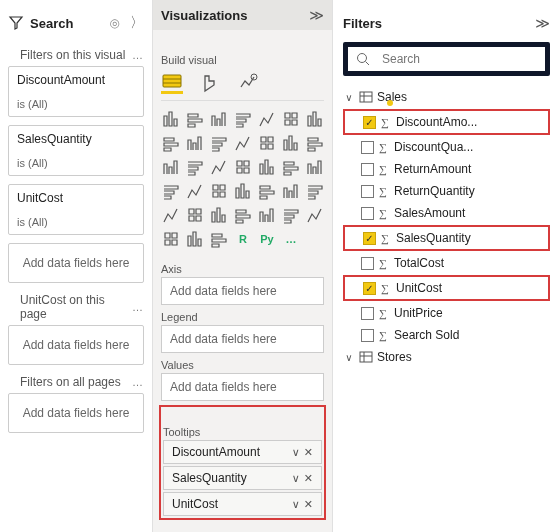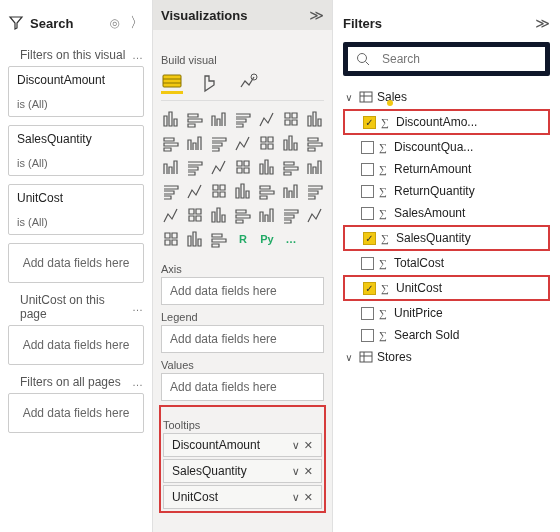--- a/index.html
+++ b/index.html
@@ -327,21 +327,21 @@
   <div class="well-label">Axis</div>
   <div class="well">Add data fields here</div>
 
   <div class="well-label">Legend</div>
   <div class="well">Add data fields here</div>
 
   <div class="well-label">Values</div>
   <div class="well">Add data fields here</div>
 
   <div class="box-highlight">
-    <div class="well-label" style="margin-top:10px">Tooltips</div>
+    <div class="well-label" style="margin-top:17px">Tooltips</div>
     <div id="tooltip-items">
         <div class="well-item">
           <span class="label">DiscountAmount</span>
           <span class="chev">∨</span>
           <span class="x">✕</span>
         </div>
         <div class="well-item">
           <span class="label">SalesQuantity</span>
           <span class="chev">∨</span>
           <span class="x">✕</span>

